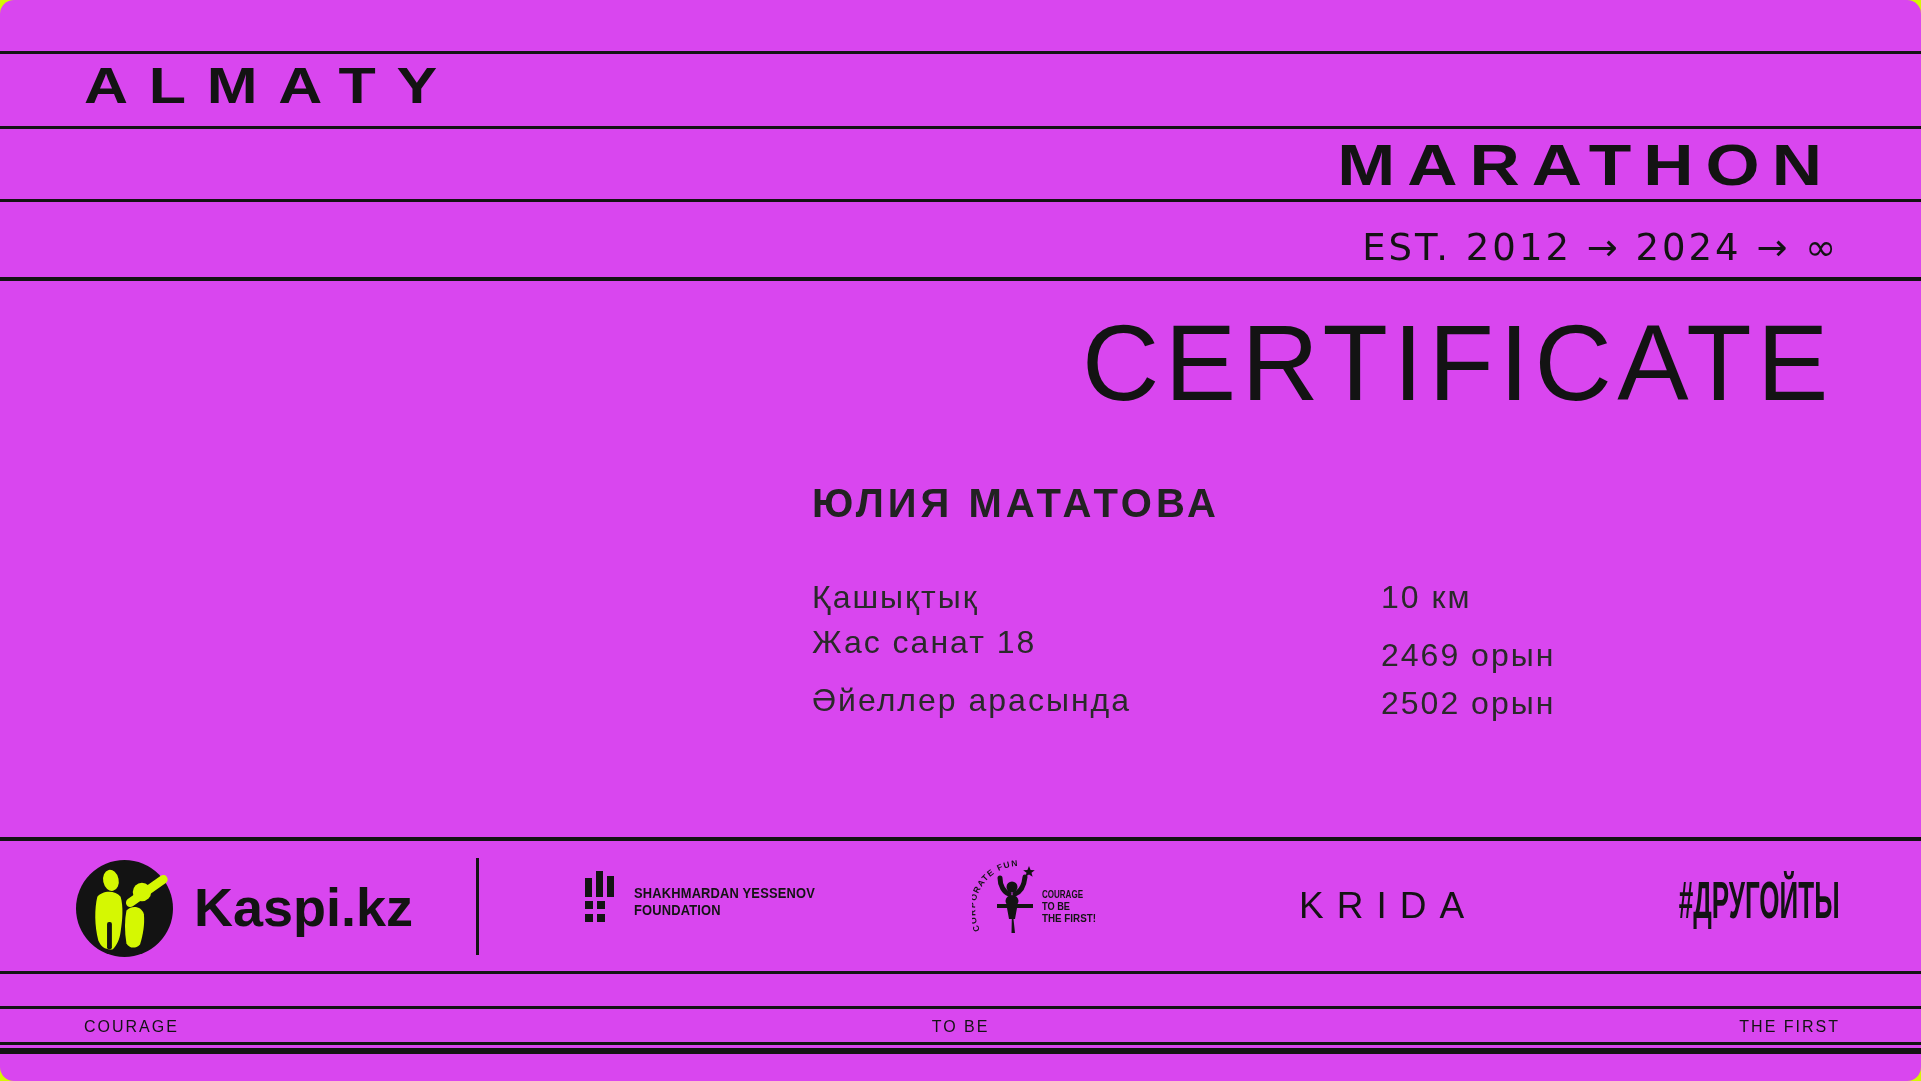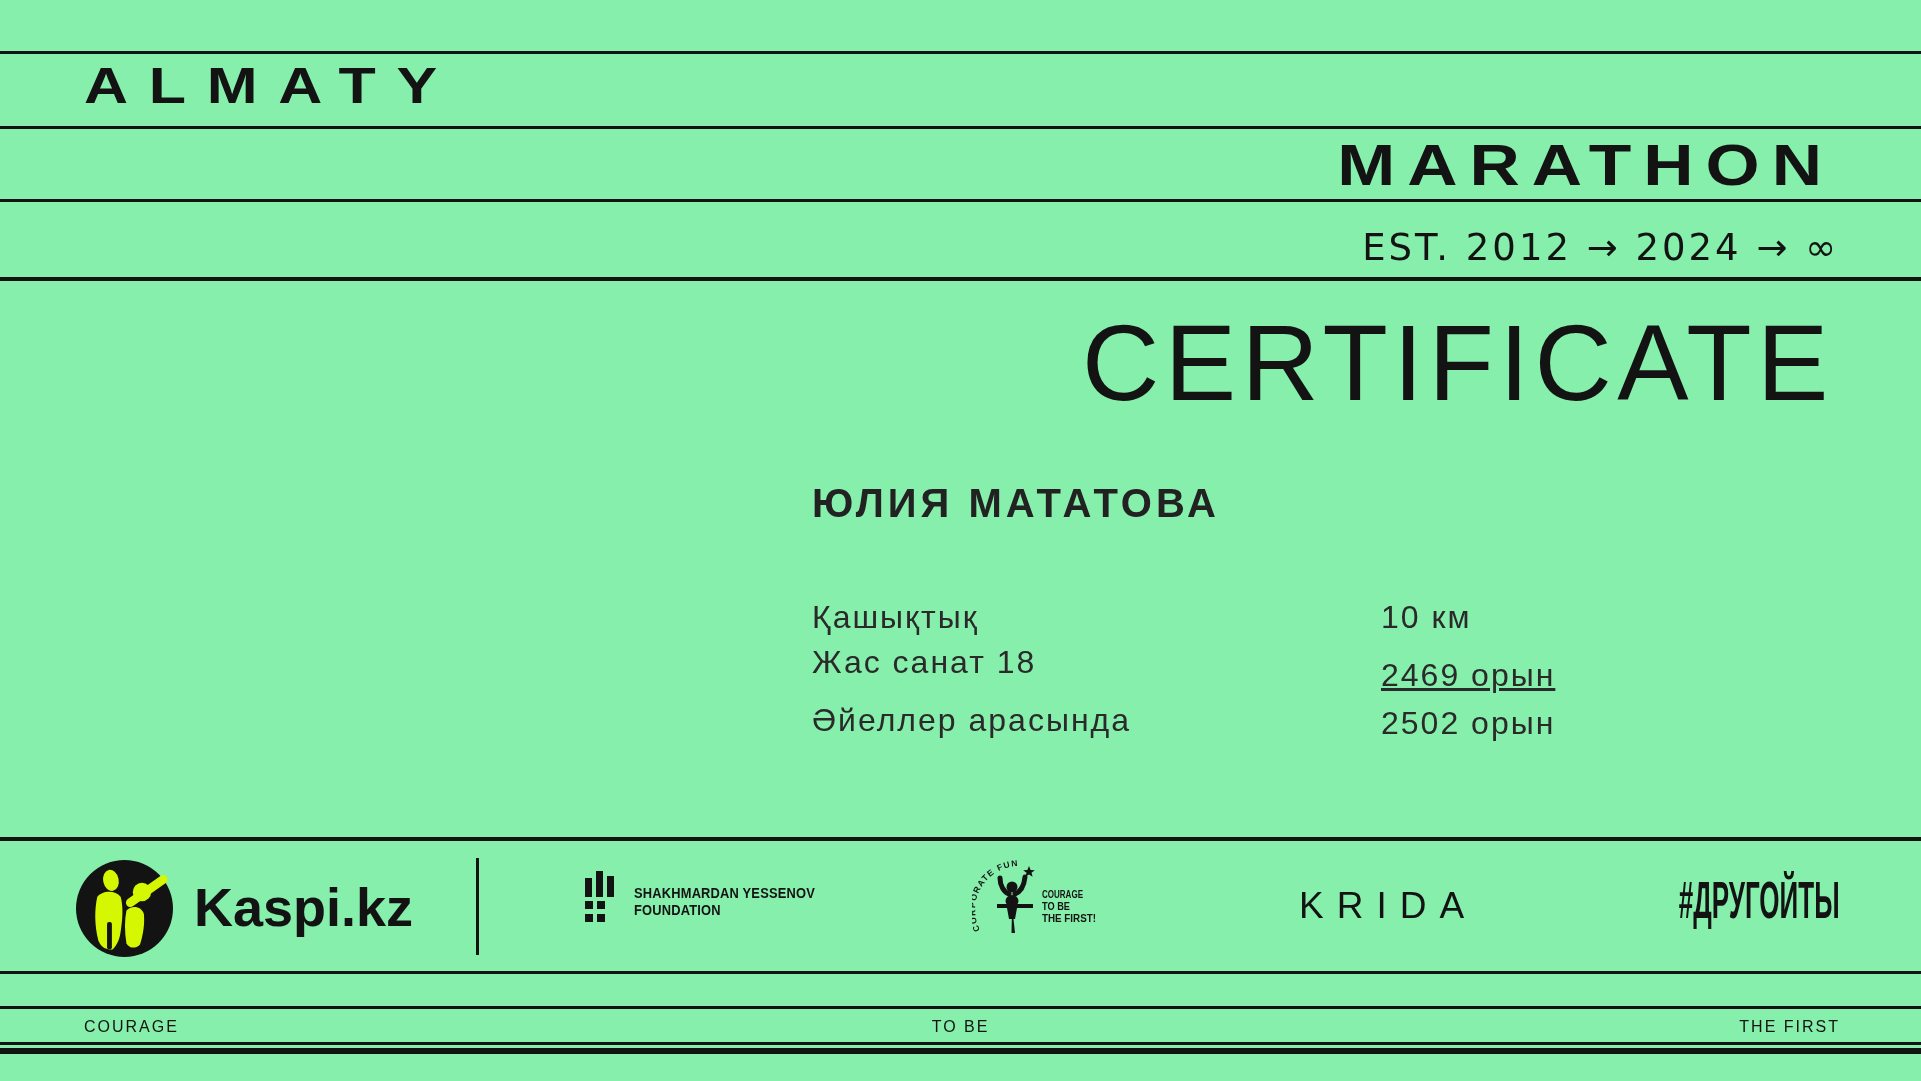--- a/index.html
+++ b/index.html
@@ -1,36 +1,36 @@
 <!DOCTYPE html>
 <html><head>
 <meta charset="utf-8">
 <style>
   html,body{margin:0;padding:0;}
   body{width:1921px;height:1081px;overflow:hidden;background:#d5f802;}
-  .stage{position:relative;width:1921px;height:1081px;background:#86efac;
-         font-family:"Liberation Sans",sans-serif;color:#131313;}
+  .stage{position:relative;width:1921px;height:1081px;background:#d946ef;
+         font-family:"Liberation Sans",sans-serif;color:#131313;border-radius:14px;}
   .rule{position:absolute;left:0;width:1921px;background:#131313;}
   .txt{position:absolute;white-space:nowrap;line-height:1;}
 
   .almaty{left:84px;top:61px;font-size:50px;font-weight:700;letter-spacing:17px;
           transform:scaleX(1.22);transform-origin:left top;}
   .marathon{right:87px;top:136px;font-size:58px;font-weight:700;letter-spacing:10px;
             transform:scaleX(1.2);transform-origin:right top;}
   .est{right:82px;top:229px;font-size:37px;letter-spacing:3px;
        font-family:"DejaVu Sans",sans-serif;}
   .cert-title{right:87px;top:310px;font-size:107px;font-weight:400;letter-spacing:5.5px;}
   .recipient{left:812px;top:483px;font-size:40px;font-weight:700;letter-spacing:4px;color:#222;}
 
   .field-row{position:absolute;left:812px;width:900px;height:40px;font-size:32px;
-             letter-spacing:2px;color:#2a2a2a;margin-top:20px;}
+             letter-spacing:2px;color:#2a2a2a;}
   .field-row .label{position:absolute;left:0;top:0;white-space:nowrap;}
   .field-row .value{position:absolute;left:569px;top:0;white-space:nowrap;}
   .row1{top:579px;} .row2{top:624px;} .row3{top:682px;} .row4{top:727px;}
-  .row2 .value{transform:translateY(13px);text-decoration:underline;}
+  .row2 .value{transform:translateY(13px);}
   .row3 .value{transform:translateY(3px);}
 
   .kaspi-svg{position:absolute;left:76px;top:860px;}
   .kaspi-word{left:194px;top:880px;font-size:54px;font-weight:700;letter-spacing:0;}
   .sponsor-divider{position:absolute;left:476px;top:858px;width:3px;height:97px;background:#131313;}
 
   .yes-icon{position:absolute;left:585px;top:871px;width:29px;height:51px;}
   .yes-icon div{position:absolute;background:#131313;}
   .yes-b1{left:0;top:7px;width:7px;height:19px;}
   .yes-b2{left:11px;top:0;width:7px;height:26px;}

